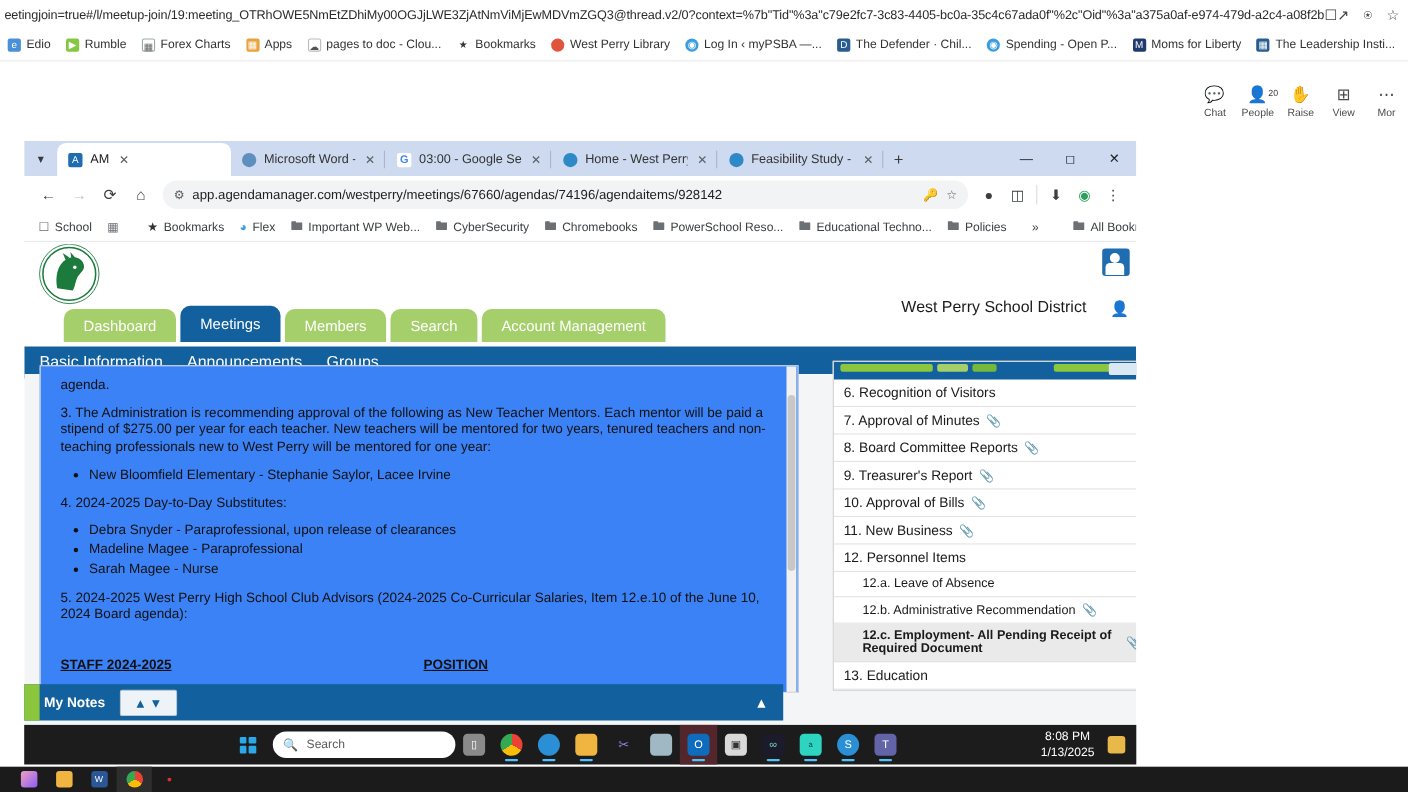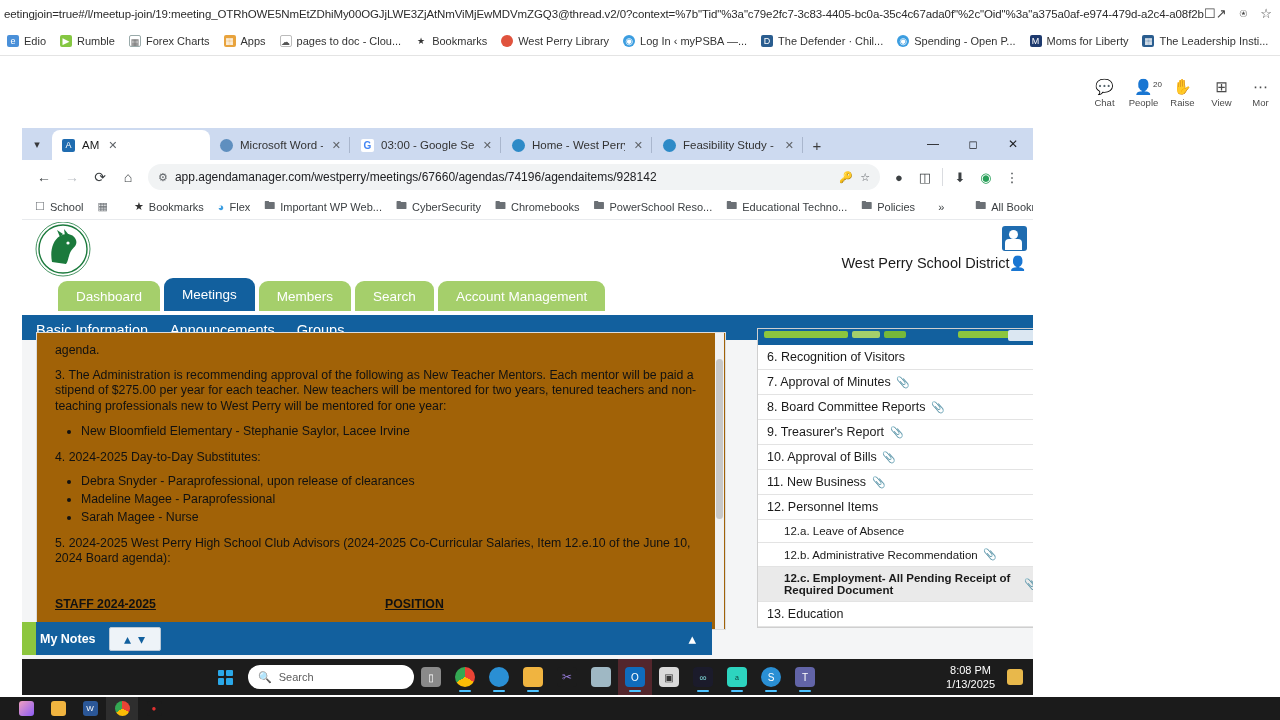--- a/index.html
+++ b/index.html
@@ -106,21 +106,21 @@
   }
   #am-brand .bmark:after{
     content:""; position:absolute; left:7px; top:4px; width:9px; height:9px; border-radius:50%; background:#fff;
   }
   #am-brand .bmark:before{
     content:""; position:absolute; left:3px; top:13px; width:17px; height:11px; border-radius:4px 4px 0 0; background:#fff;
   }
   #am-brand .btext { font-size:25px; font-weight:bold; letter-spacing:-0.6px; }
   #am-brand .agenda { color:#1b5a96; }
   #am-brand .manager { color:#8cc63e; }
-  #am-district { font-size:14.5px; color:#1b1b1b; margin-top:4px; display:flex; align-items:center; justify-content:flex-end; gap:0; }
+  #am-district { font-size:14.5px; color:#1b1b1b; margin-top:21px; display:flex; align-items:center; justify-content:flex-end; gap:22px; }
   #am-district .person { font-size:14px; color:#1a1a1a; }
 
   #am-tabs { position:absolute; left:36px; top:58px; display:flex; align-items:flex-end; gap:4px; }
   .amtab {
     height:30px; padding:0 18px; border-radius:9px 9px 0 0; color:#ffffff;
     font-size:13.5px; display:flex; align-items:center; background:#a5cf6b; white-space:nowrap;
   }
   .amtab.active { background:#12609e; height:33px; }
 
   #am-subnav {
@@ -128,21 +128,21 @@
     background:#12609e; display:flex; align-items:center; gap:22px; padding-left:14px;
   }
   #am-subnav a { color:#ffffff; font-size:14.5px; text-decoration:underline; }
 
   #content-area {
     position:absolute; left:0; top:120px; width:1011px; height:319px;
     background:#f4f5f6; padding:0;
   }
   #doc-panel {
     position:absolute; left:14px; top:-8px; width:690px; height:298px;
-    background:#a16207; border:1px solid #dcdcdc; overflow:hidden;
+    background:#3b82f6; border:1px solid #dcdcdc; overflow:hidden;
   }
   #doc-body { padding:10px 16px 0 18px; font-size:12.3px; color:#111; line-height:1.28; }
   #doc-body p { margin-bottom:9px; }
   #doc-body ul { margin:0 0 10px 26px; }
   #doc-body li { margin-bottom:2px; list-style:disc; }
   .cutline { color:#111; }
   .tbl-head { display:flex; margin-top:30px; font-weight:bold; }
   .tbl-head .c1 { width:330px; text-decoration:underline; }
   .tbl-head .c2 { text-decoration:underline; }
   #doc-scroll {

